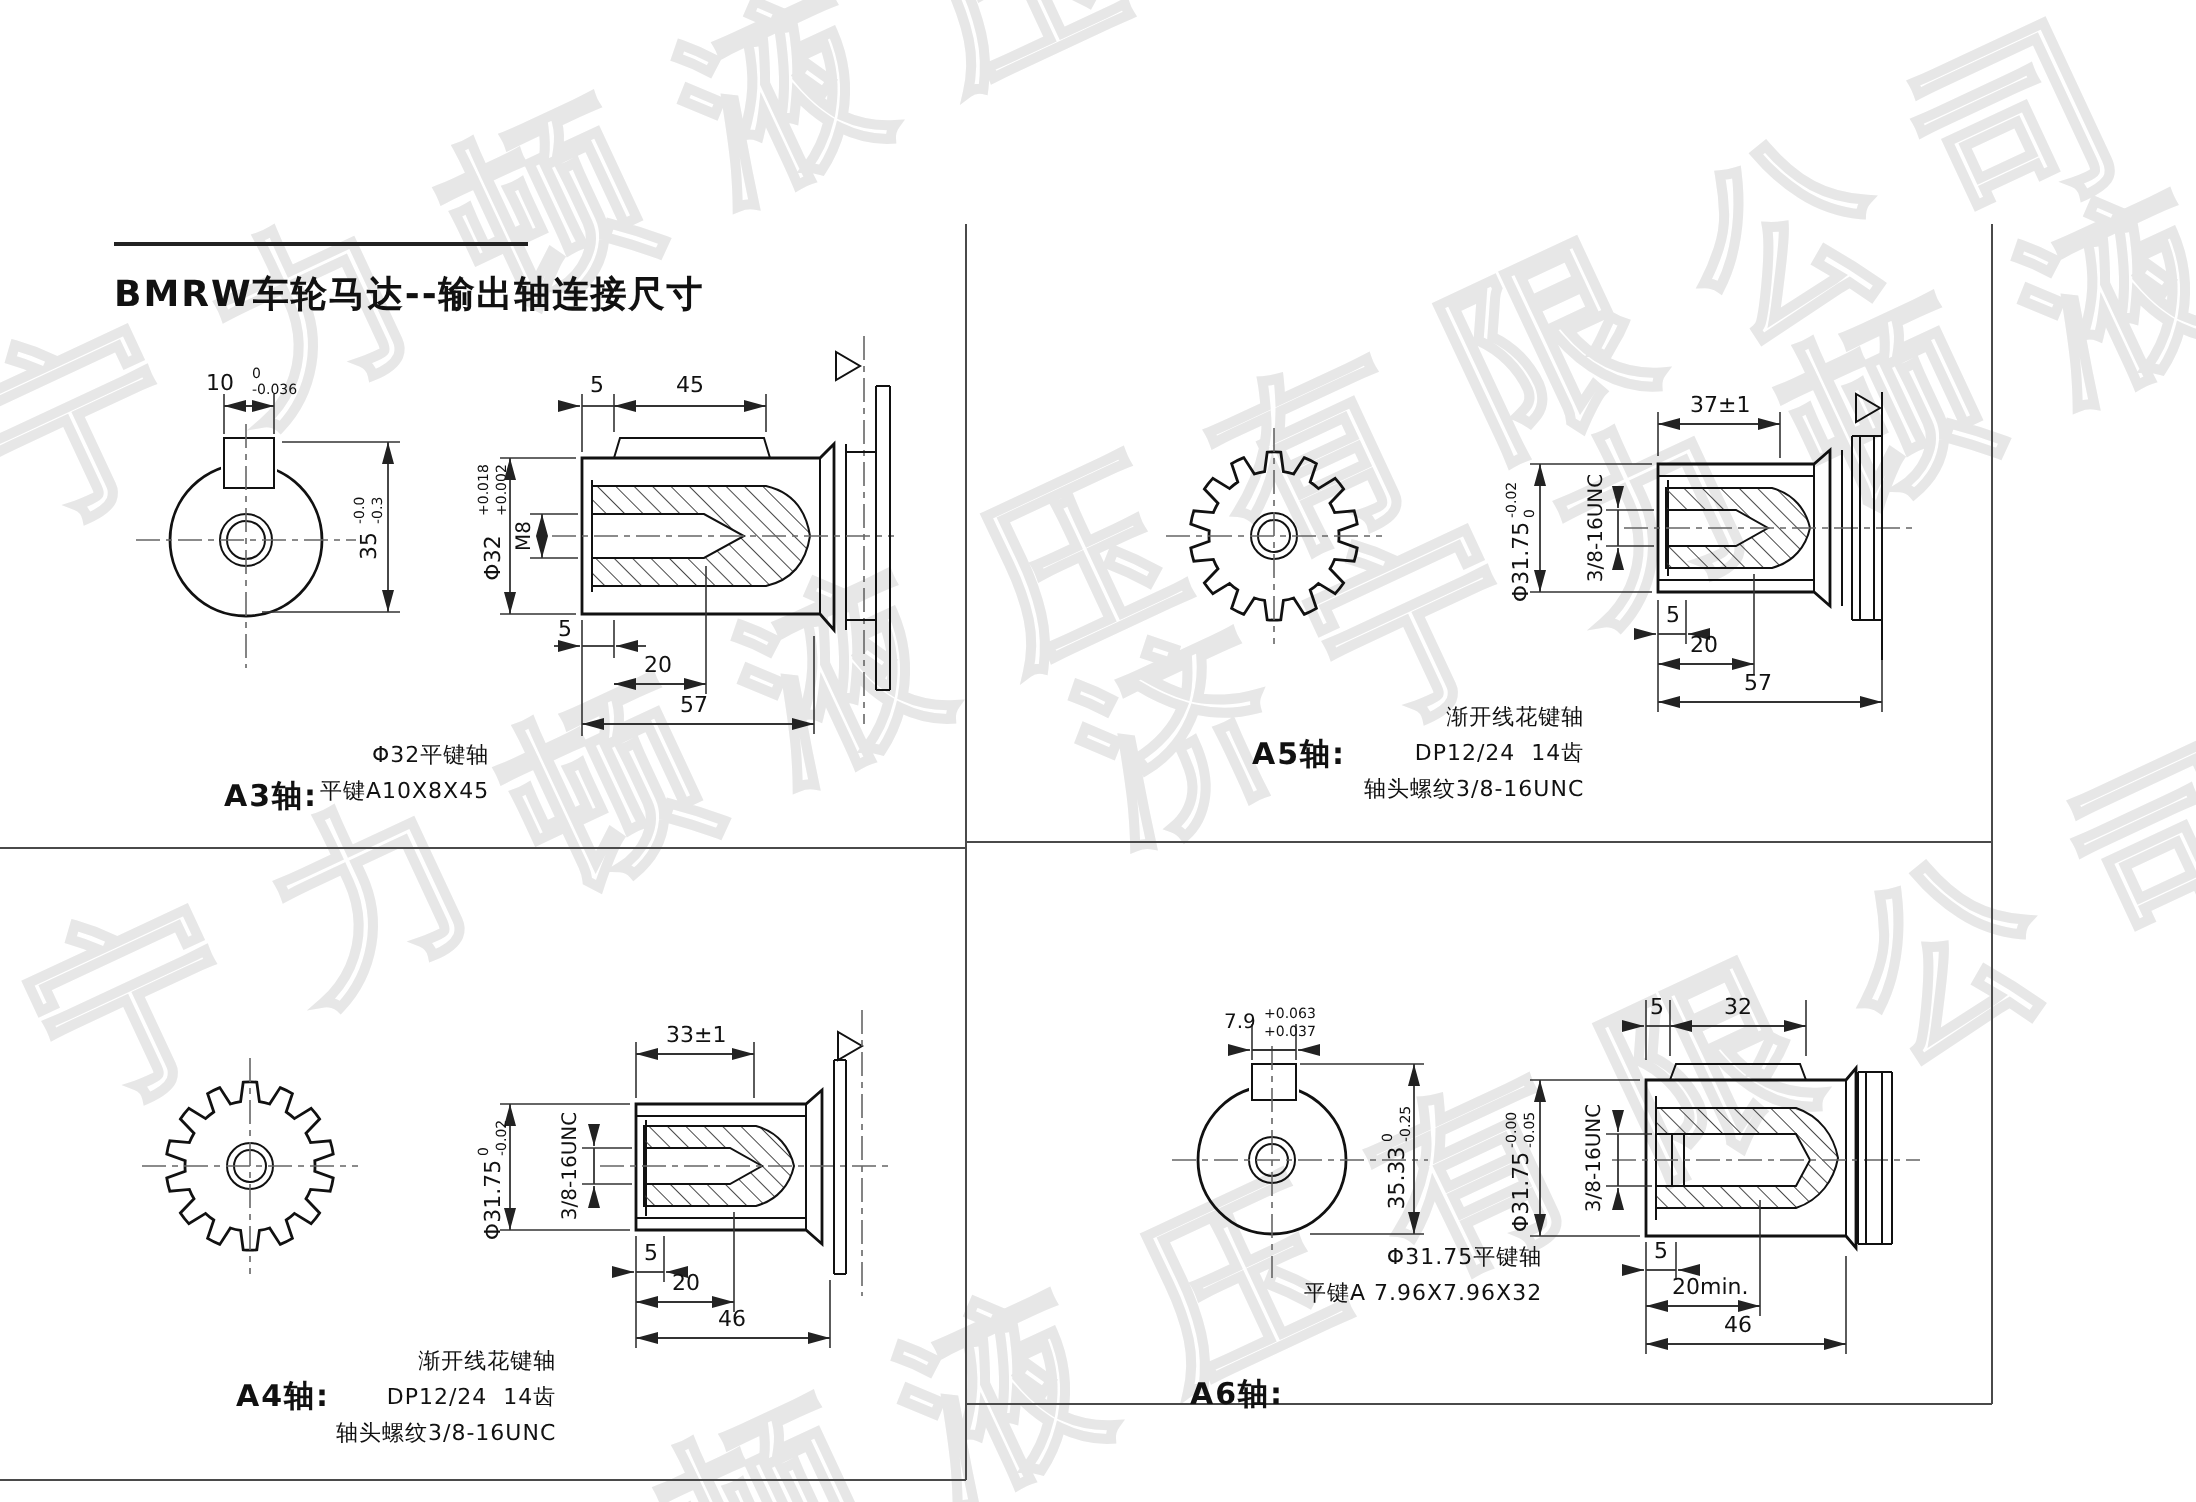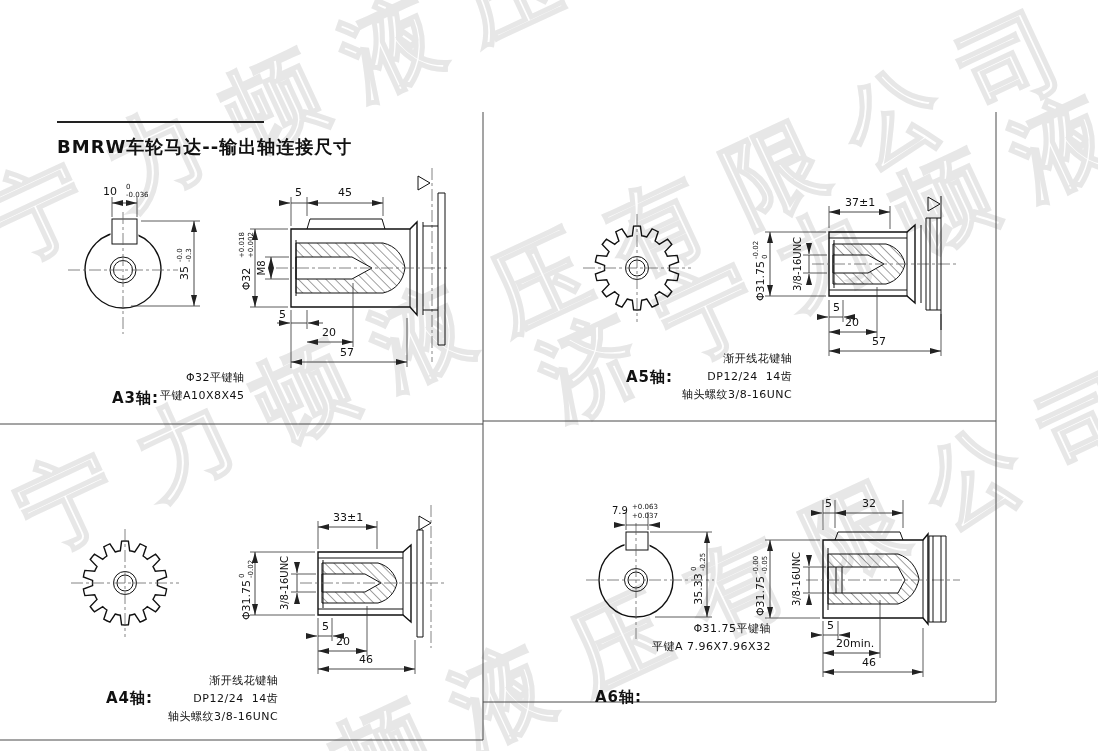--- a/index.html
+++ b/index.html
@@ -43,21 +43,21 @@
 <div class="shaft-desc" style="left:160px;top:369px">
   <div>Φ32平键轴</div>
   <div>平键A10X8X45</div>
 </div>
 <div class="shaft-label" style="left:626px;top:368px">A5轴:</div>
 <div class="shaft-desc" style="left:682px;top:350px">
   <div>渐开线花键轴</div>
   <div>DP12/24  14齿</div>
   <div>轴头螺纹3/8-16UNC</div>
 </div>
-<div class="shaft-label" style="left:106px;top:689px">A4轴:</div>
+<div class="shaft-label" style="left:118px;top:689px">A4轴:</div>
 <div class="shaft-desc" style="left:168px;top:672px">
   <div>渐开线花键轴</div>
   <div>DP12/24  14齿</div>
   <div>轴头螺纹3/8-16UNC</div>
 </div>
 <div class="shaft-label" style="left:595px;top:688px">A6轴:</div>
 <div class="shaft-desc" style="left:652px;top:620px">
   <div>Φ31.75平键轴</div>
   <div>平键A 7.96X7.96X32</div>
 </div>

